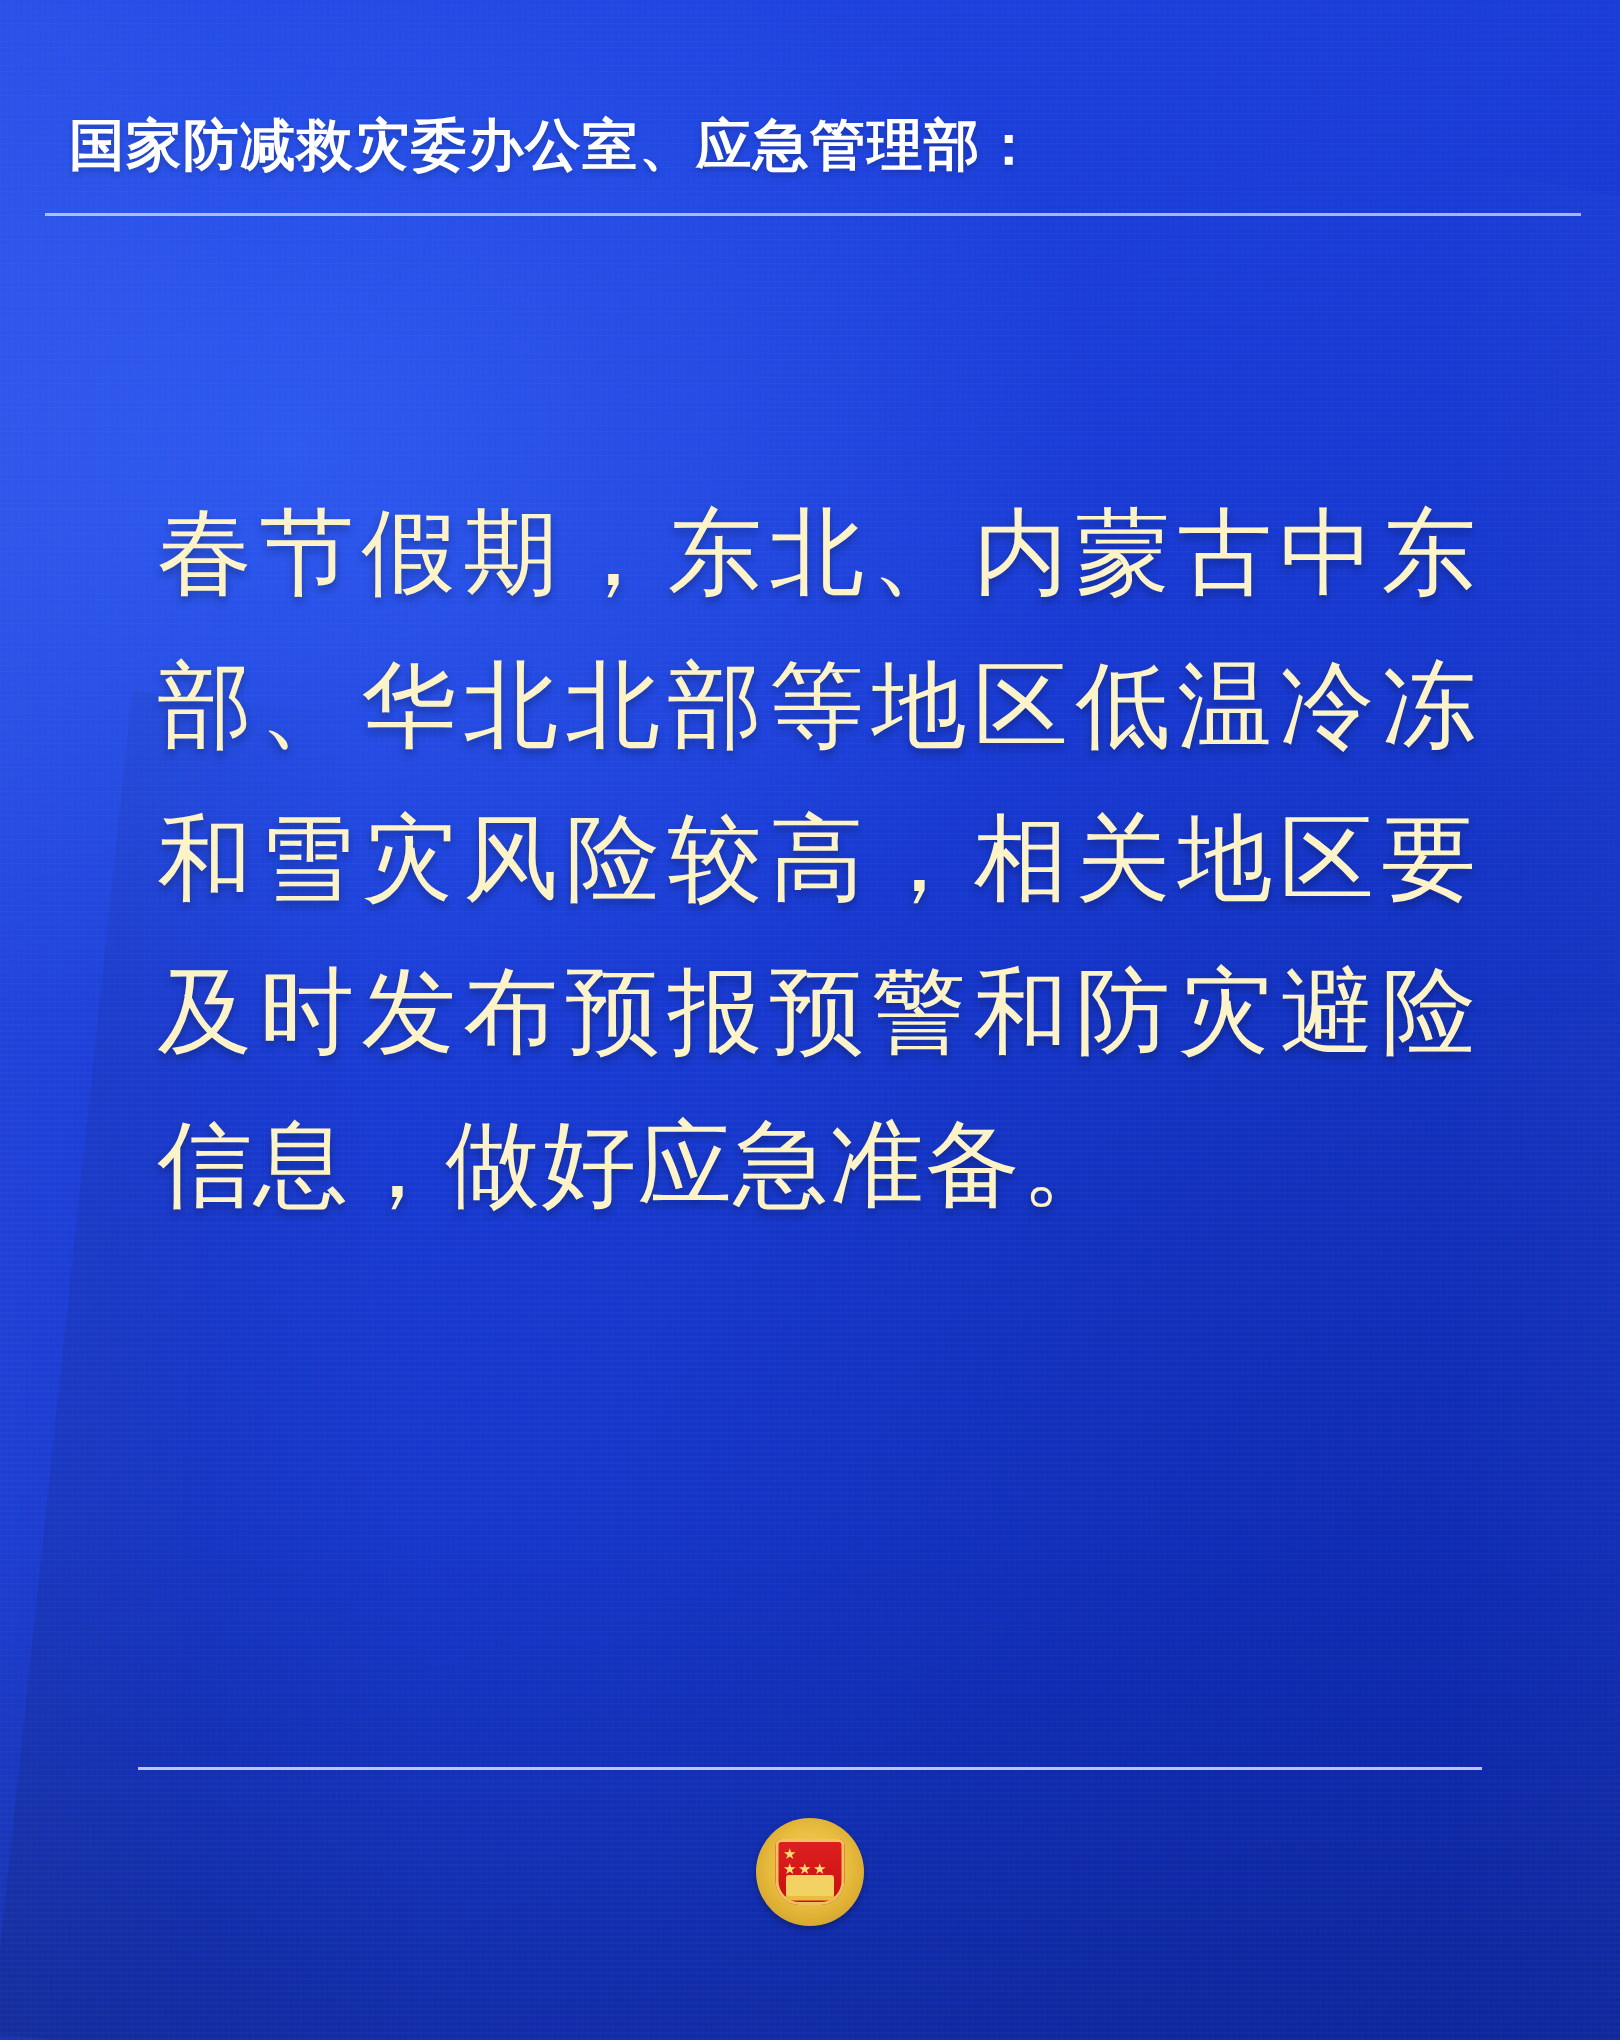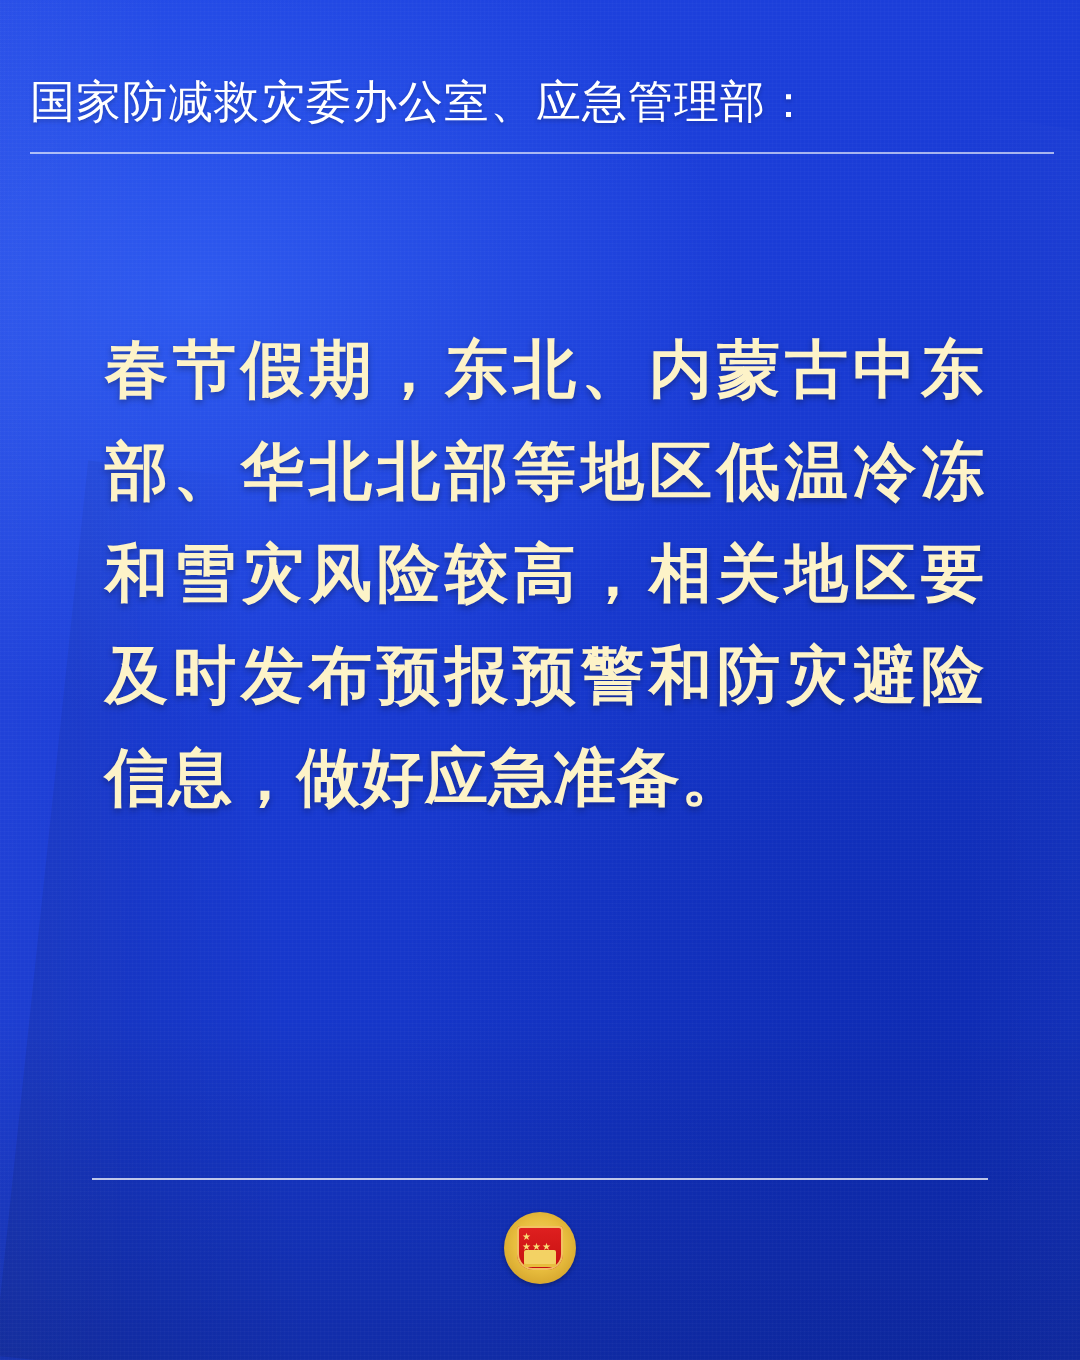--- a/index.html
+++ b/index.html
@@ -62,42 +62,42 @@
     opacity: 0.9;
   }
 
   .header {
     position: absolute;
     left: 0; right: 0;
     top: 74px;
   }
   .header-title {
     color: #ffffff;
-    font-size: 45px;
-    font-weight: normal;
+    font-size: 37px;
+    font-weight: bold;
     letter-spacing: 1px;
-    padding: 0 28px 0 30px;
+    padding: 0 28px 0 46px;
     line-height: 1.25;
     text-shadow: 0 2px 4px rgba(0,0,0,0.22);
     white-space: nowrap;
   }
   .header-rule {
     margin: 22px 26px 0 30px;
     height: 2px;
     background: rgba(255,255,255,0.62);
   }
 
   .body-text {
     position: absolute;
     left: 105px;
     right: 95px;
     top: 318px;
     color: #fdf3c8;
     font-size: 63px;
-    font-weight: bold;
+    font-weight: normal;
     line-height: 1.62;
     letter-spacing: 1px;
     text-align: justify;
     text-shadow: 0 3px 6px rgba(0,0,0,0.28);
   }
 
   .footer {
     position: absolute;
     left: 0; right: 0;
     bottom: 76px;

